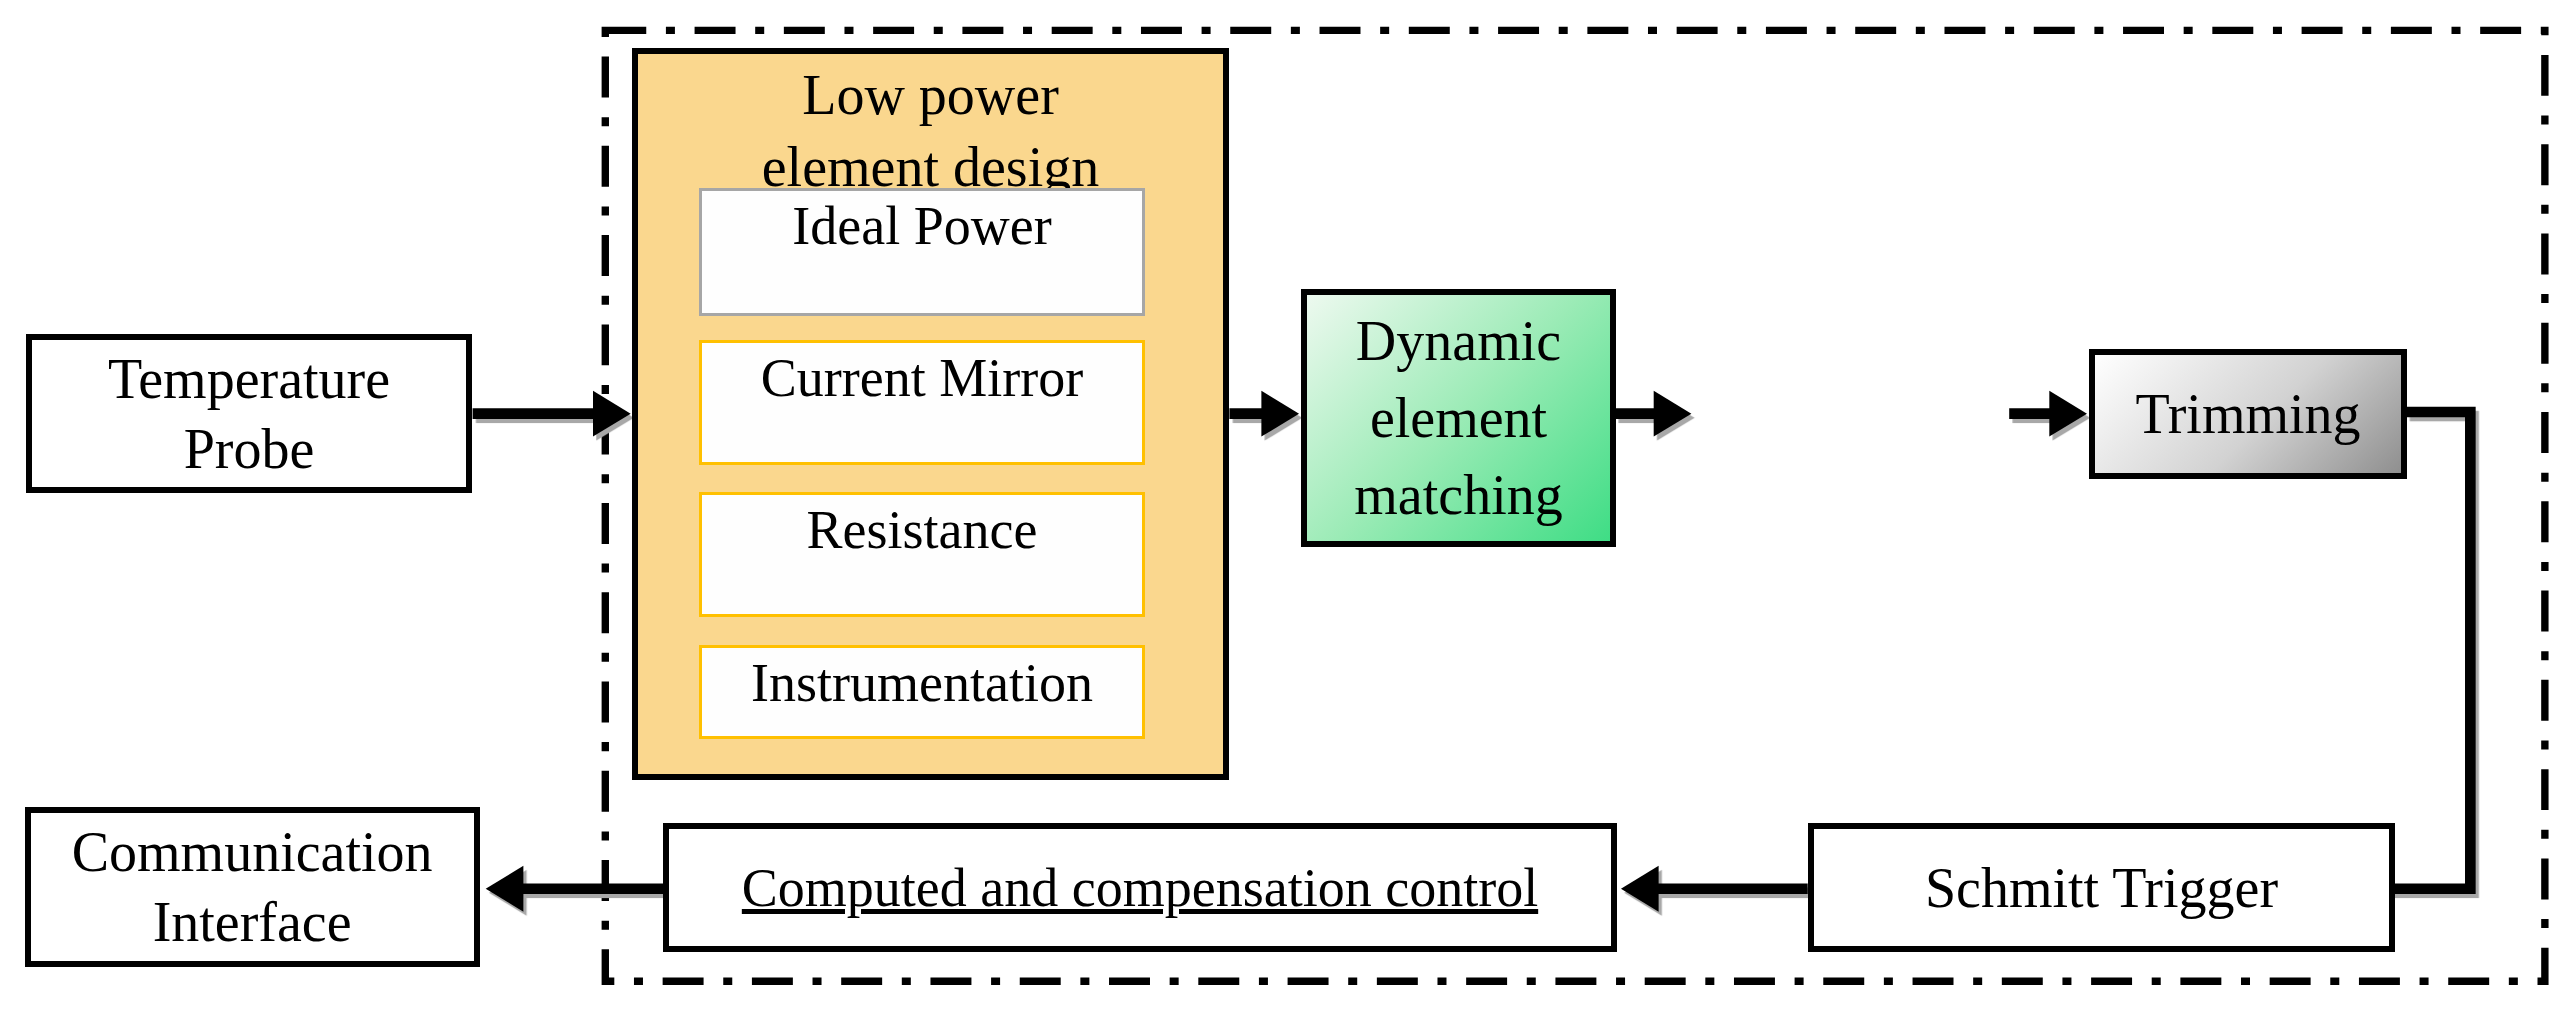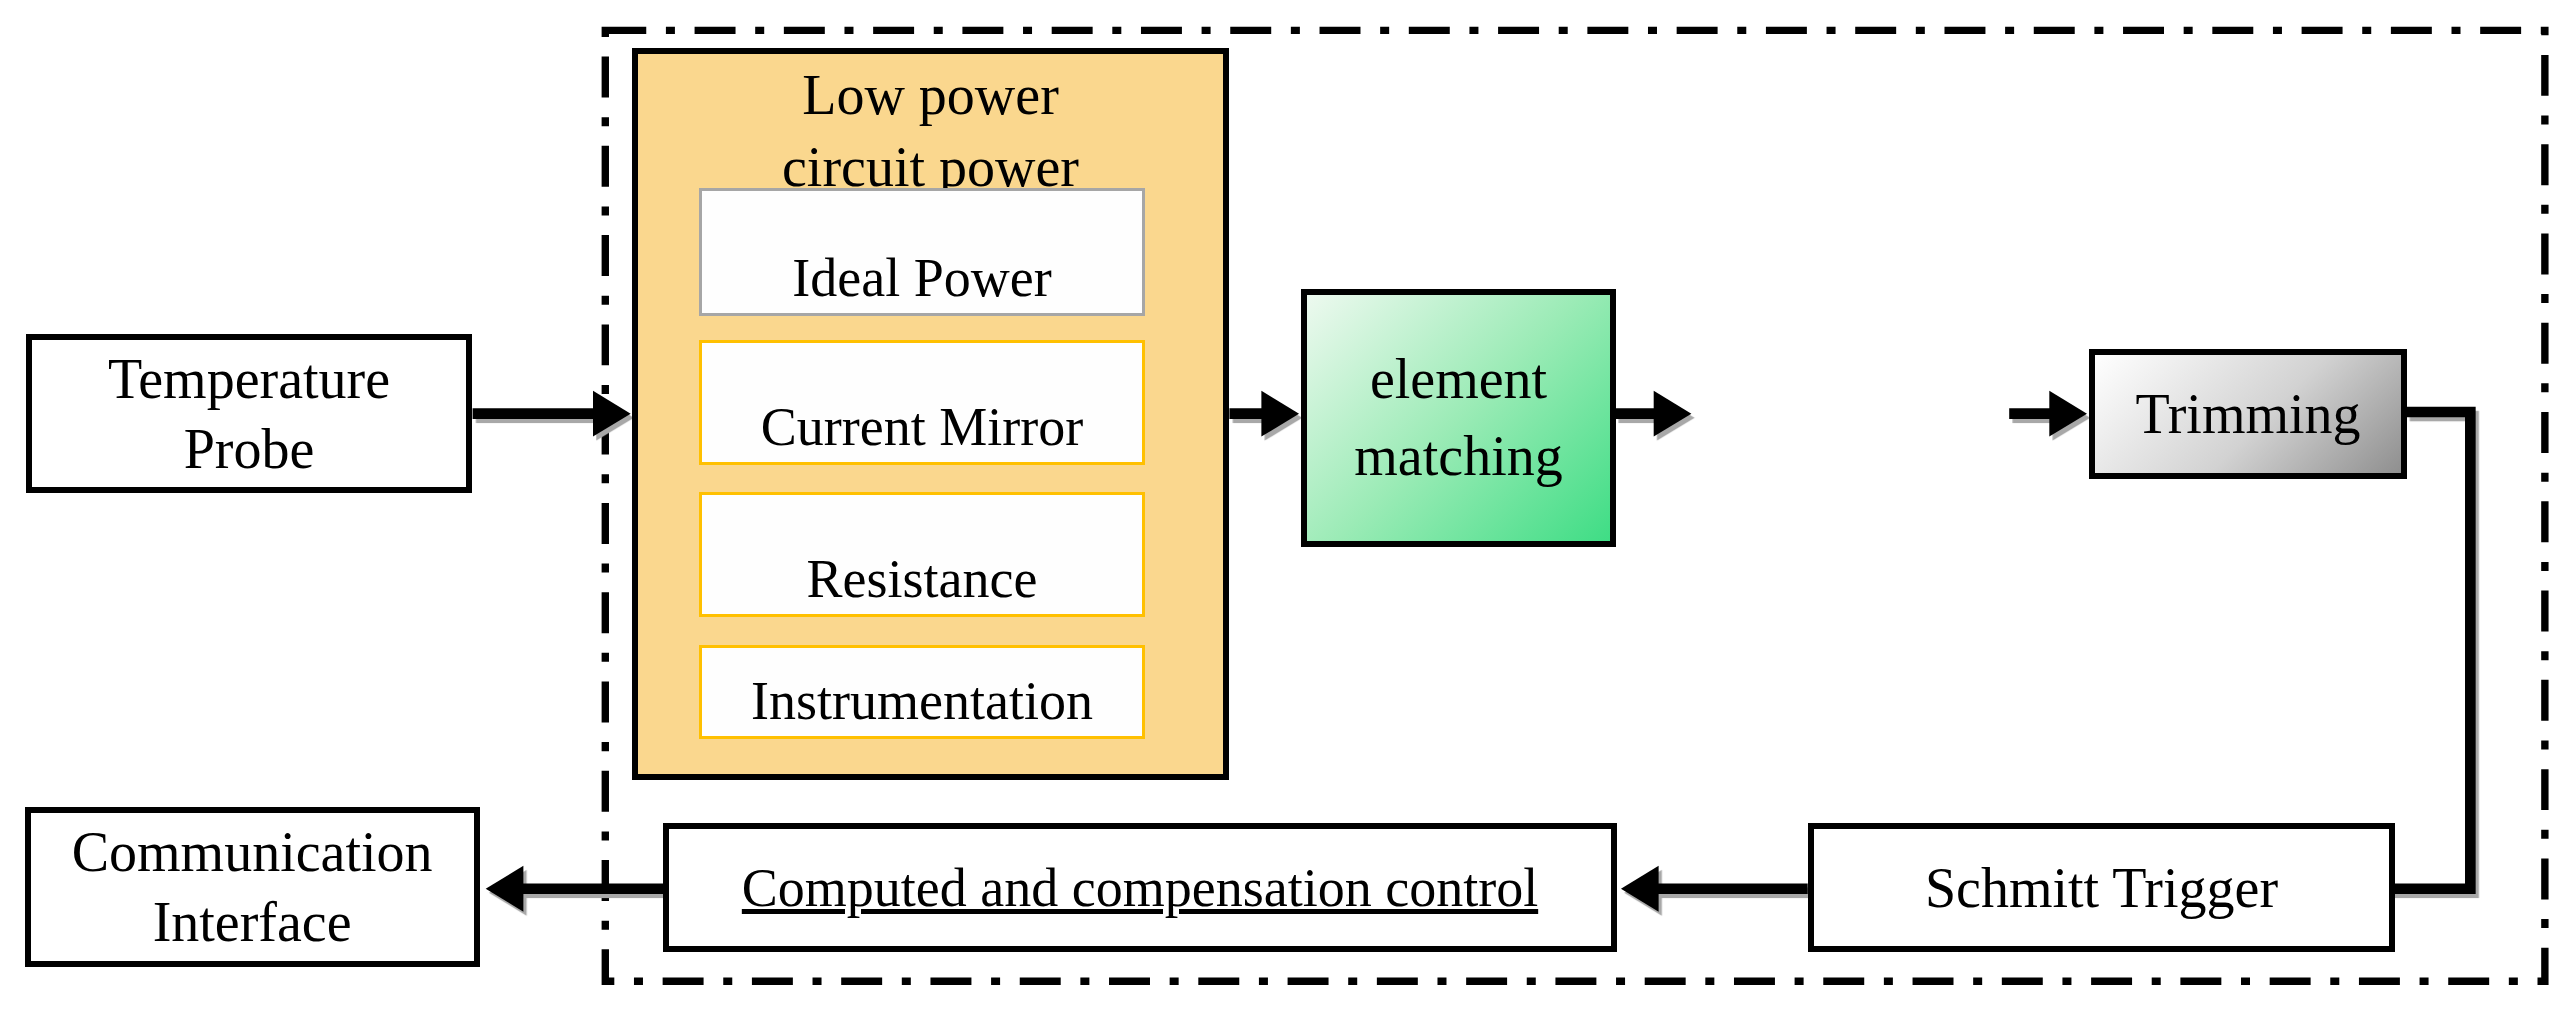--- a/index.html
+++ b/index.html
@@ -21,21 +21,21 @@
   .tp{left:26px;top:334px;width:446px;height:159px;}
   .ci{left:24.6px;top:807px;width:455px;height:160px;}
   .group{
     left:632px;top:48px;width:597px;height:732px;
     background:#FAD78E;justify-content:flex-start;
   }
   .group-title{position:absolute;top:4.9px;left:0;width:100%;text-align:center;line-height:72px;}
   .inner{
     position:absolute;left:61px;width:446px;box-sizing:border-box;
     background:#FEFEFE;border:3.3px solid #FFC000;
-    display:flex;align-items:flex-end;justify-content:center;
+    display:flex;align-items:flex-start;justify-content:center;
     font-size:54px;
   }
   .inner.gray{border-color:#A6A6A6;}
   .ib1{top:134px;height:128px;}
   .ib2{top:286px;height:125px;}
   .ib3{top:438px;height:125px;}
   .ib4{top:591px;height:94px;}
   .dem{
     left:1301px;top:289px;width:315px;height:258px;
     background:linear-gradient(135deg,#EDF9EF 0%,#9BEBB6 50%,#3FDD85 100%);
@@ -96,37 +96,38 @@
   </svg>
 
   <div class="box tp">
     <div>Temperature</div>
     <div>Probe</div>
   </div>
 
   <div class="box group">
     <div class="group-title">
       <div>Low power</div>
-      <div>circuit power</div>
+      <div>element design</div>
     </div>
     <div class="inner gray ib1">
       <span>Ideal Power</span>
     </div>
     <div class="inner ib2">
       <span>Current Mirror</span>
     </div>
     <div class="inner ib3">
       <span>Resistance</span>
     </div>
     <div class="inner ib4">
       <span>Instrumentation</span>
     </div>
   </div>
 
   <div class="box dem">
+    <div>Dynamic</div>
     <div>element</div>
     <div>matching</div>
   </div>
 
 
   <div class="box trim">
     <div>Trimming</div>
   </div>
 
   <div class="box st">

